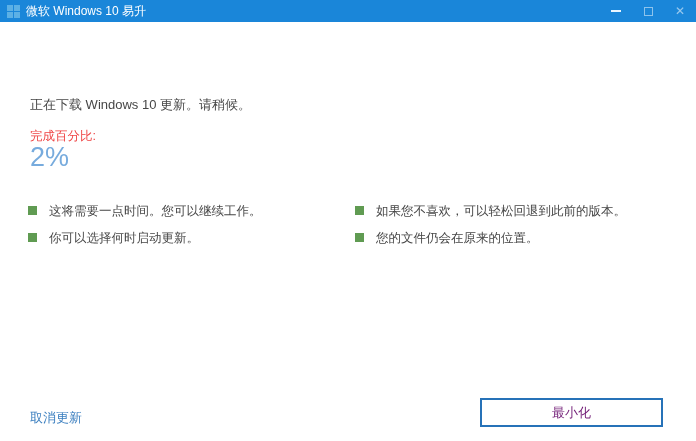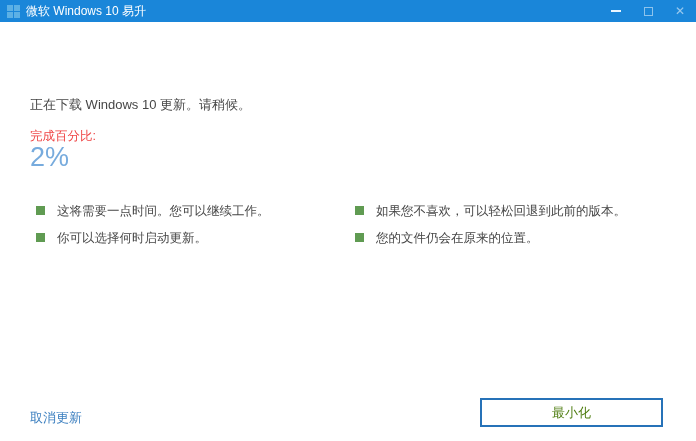--- a/index.html
+++ b/index.html
@@ -83,21 +83,21 @@
     color: #ef4444;
   }
   .percent-value {
     position: absolute;
     left: 30px; top: 142px;
     font-size: 27px;
     color: #77abdd;
   }
 
   .bullet-col { position: absolute; width: 320px; }
-  .bullet-col.left  { left: 36px;  top: 203px; }
+  .bullet-col.left  { left: 28px;  top: 203px; }
   .bullet-col.right { left: 355px; top: 203px; }
   .bullet-row {
     display: flex;
     align-items: flex-start;
     margin-bottom: 10px;
     min-height: 15px;
   }
   .bullet-square {
     flex: 0 0 auto;
     width: 9px; height: 9px;
@@ -121,21 +121,21 @@
     cursor: pointer;
   }
   .minimize-button {
     position: absolute;
     left: 480px; top: 398px;
     width: 183px; height: 29px;
     background: #ffffff;
     border: 2px solid #2672b8;
     font-family: "Liberation Sans", "DejaVu Sans", sans-serif;
     font-size: 13px;
-    color: #4d7c0f;
+    color: #701a75;
     display: flex;
     align-items: center;
     justify-content: center;
     cursor: pointer;
   }
 </style>
 </head>
 <body>
 
 <div class="window">

